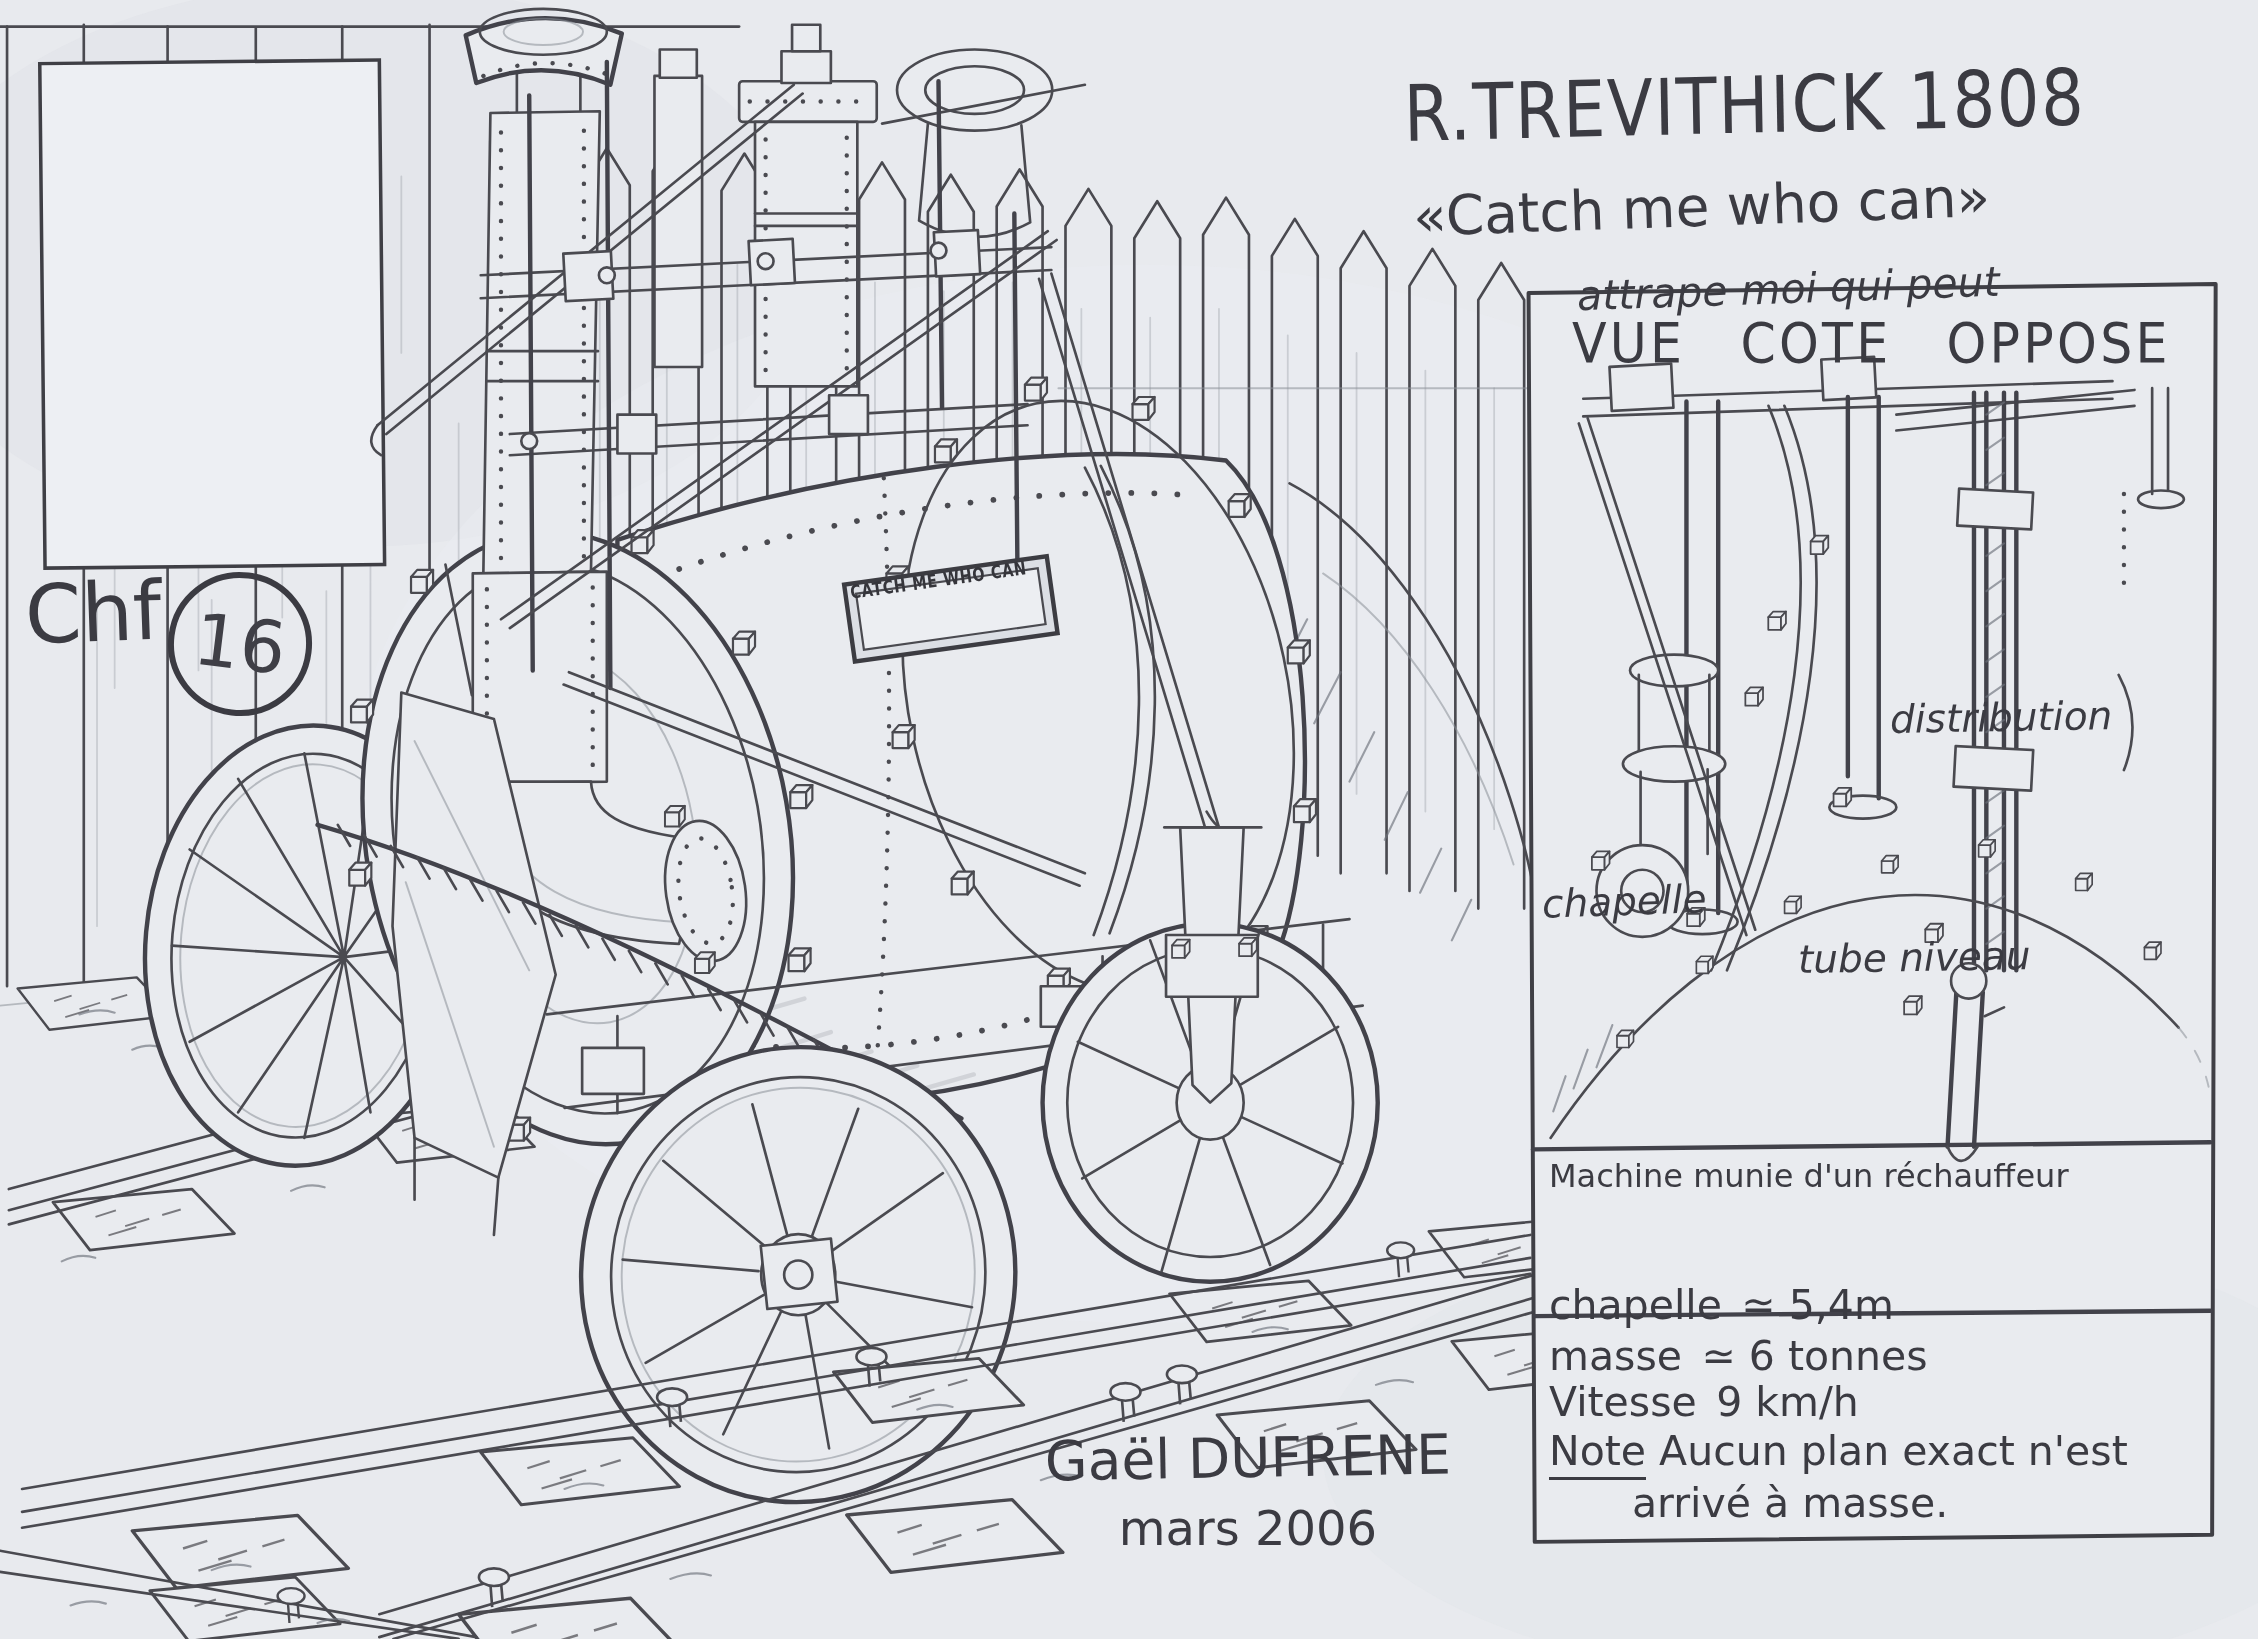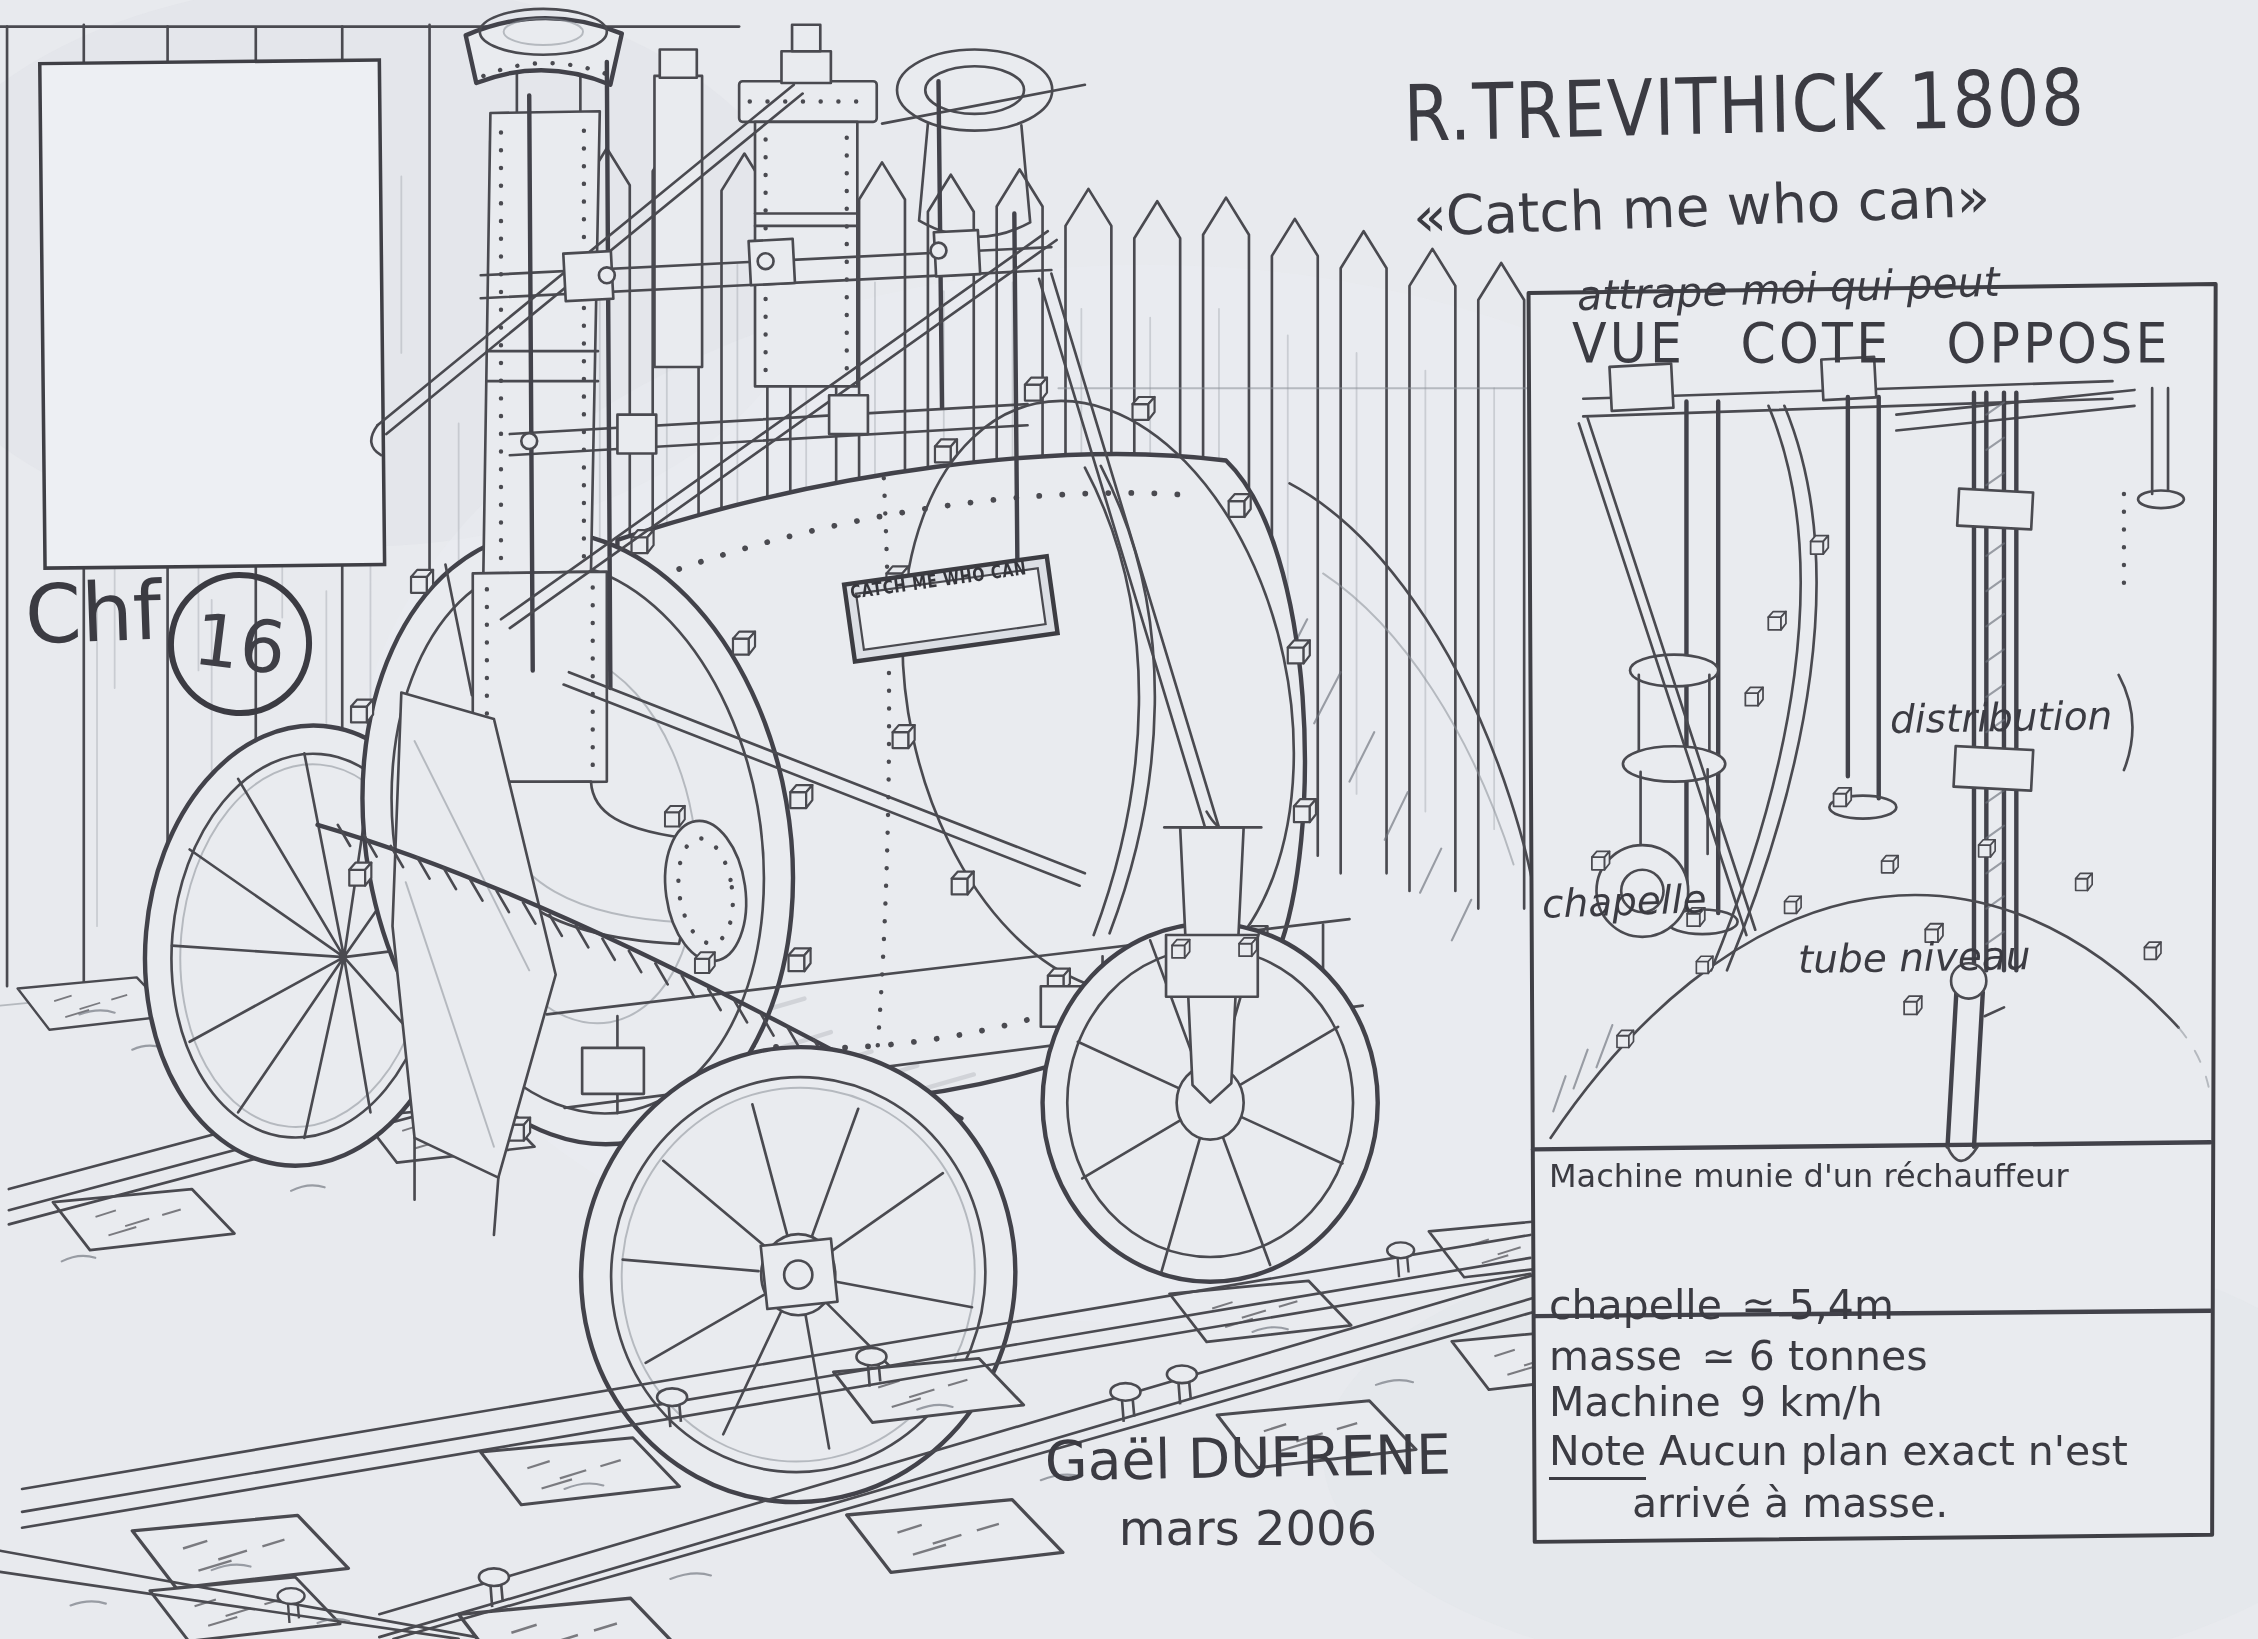--- a/index.html
+++ b/index.html
@@ -379,21 +379,21 @@
 
   <div class="txt t-desc" style="left:1549px;top:1157px;">Machine munie d'un réchauffeur</div>
 
   <div class="txt t-spec" style="left:1549px;top:1281px;">
     <span>chapelle</span><span class="v">≃ 5,4m</span>
   </div>
   <div class="txt t-spec" style="left:1549px;top:1332px;">
     <span>masse</span><span class="v">≃ 6 tonnes</span>
   </div>
   <div class="txt t-spec" style="left:1549px;top:1378px;">
-    <span>Machine</span><span class="v">9 km/h</span>
+    <span>Vitesse</span><span class="v">9 km/h</span>
   </div>
   <div class="txt t-spec" style="left:1549px;top:1427px;">
     <span class="t-note-u">Note</span>
     <span>Aucun plan exact n'est</span>
   </div>
   <div class="txt t-spec" style="left:1632px;top:1479px;">arrivé à masse.</div>
 
   <div class="txt t-sig">Gaël DUFRENE</div>
   <div class="txt t-date">mars 2006</div>
 </div>

